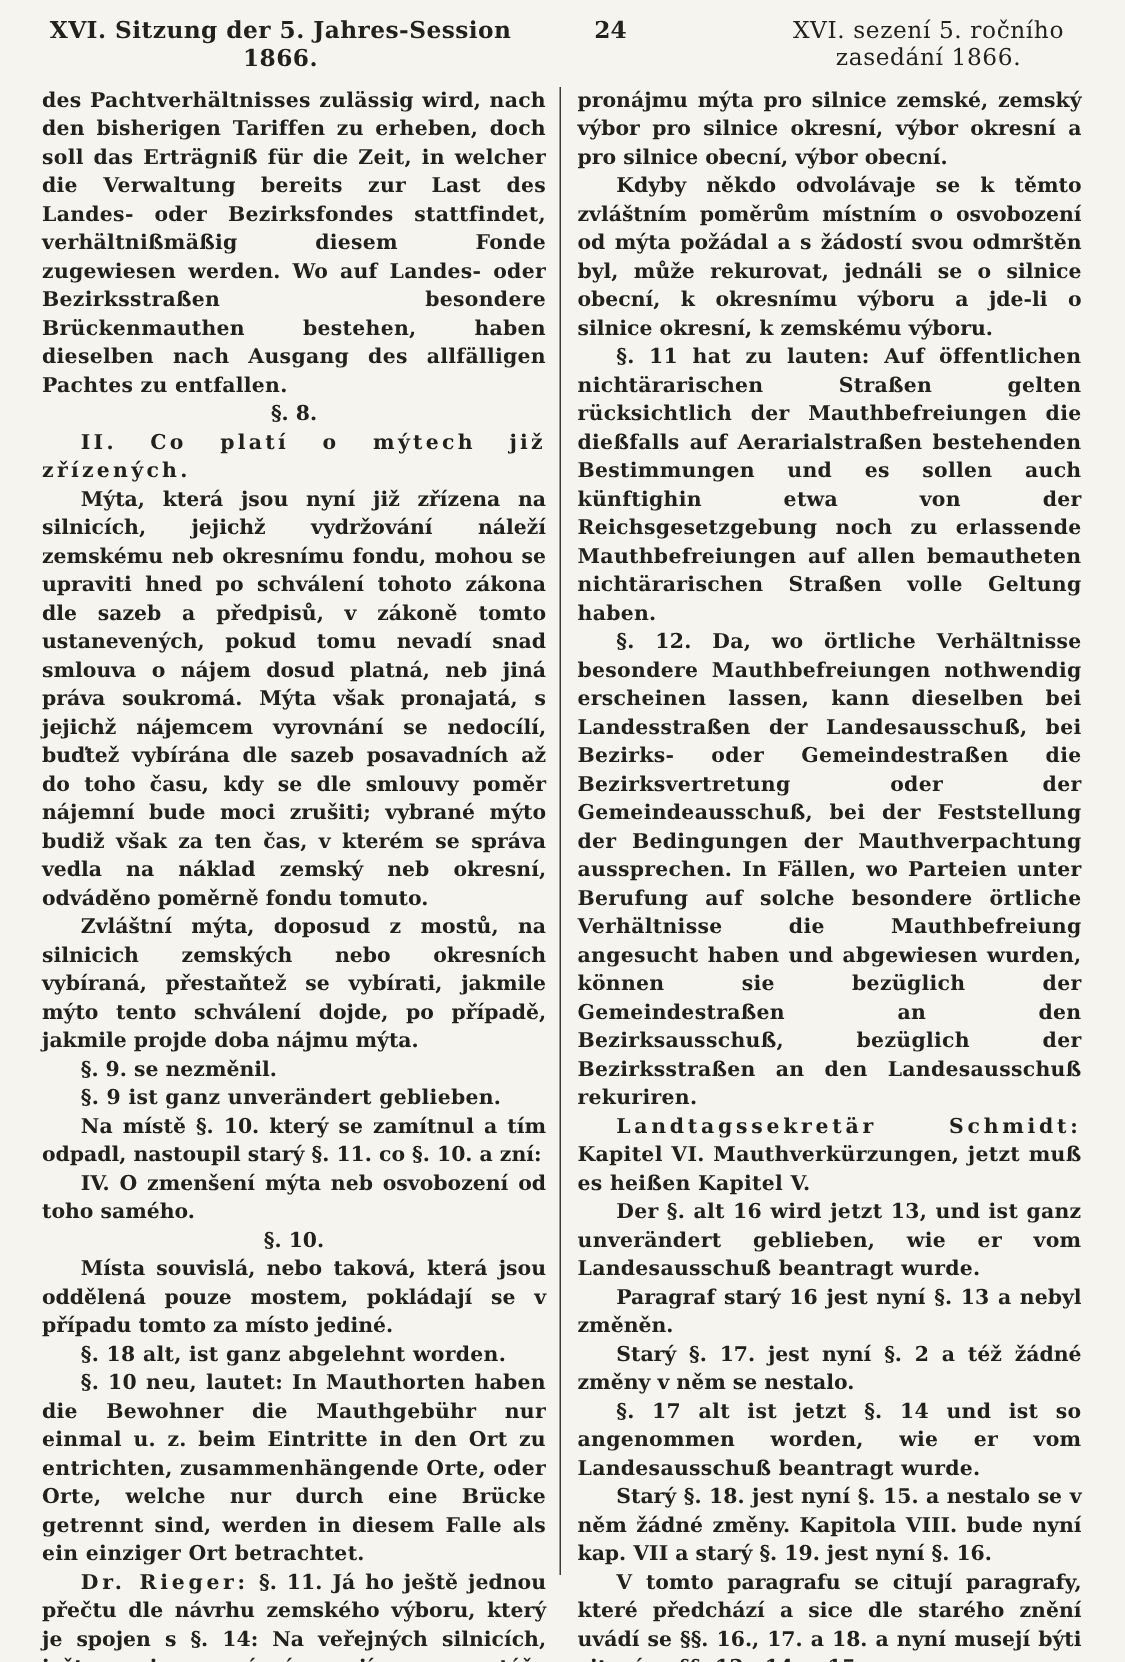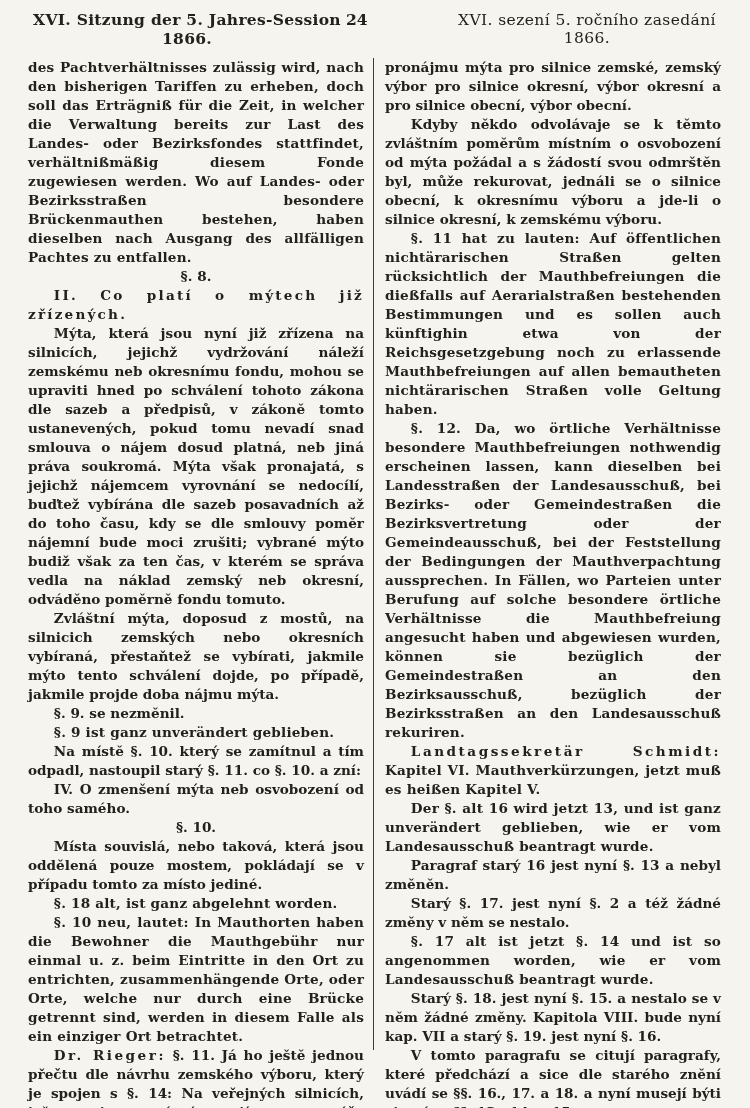--- a/index.html
+++ b/index.html
@@ -20,30 +20,31 @@
     height: 1108px;
     box-sizing: border-box;
     padding: 10px 28px 0 28px;
   }
   
   .header {
     display: flex;
     align-items: baseline;
     font-size: 15.5px;
     margin-bottom: 10px;
+    gap: 32px;
   }
   .header .h-left {
     width: 318px;
     text-align: center;
     font-weight: bold;
     letter-spacing: 0.3px;
   }
   .header .h-page {
     width: 58px;
-    text-align: left;
+    text-align: center;
     font-weight: bold;
   }
   .header .h-right {
     flex: 1;
     text-align: center;
     letter-spacing: 0.4px;
     margin-left: 48px;
   }
   
   .columns {

